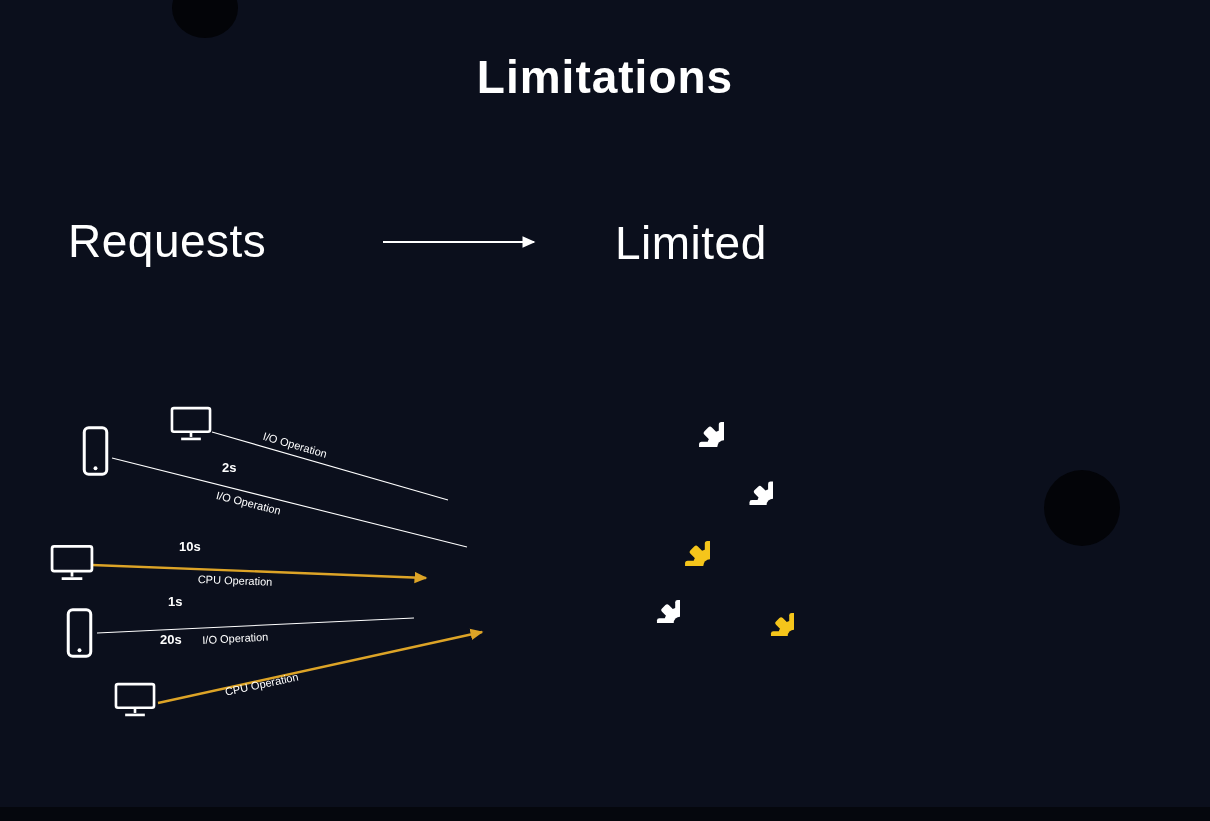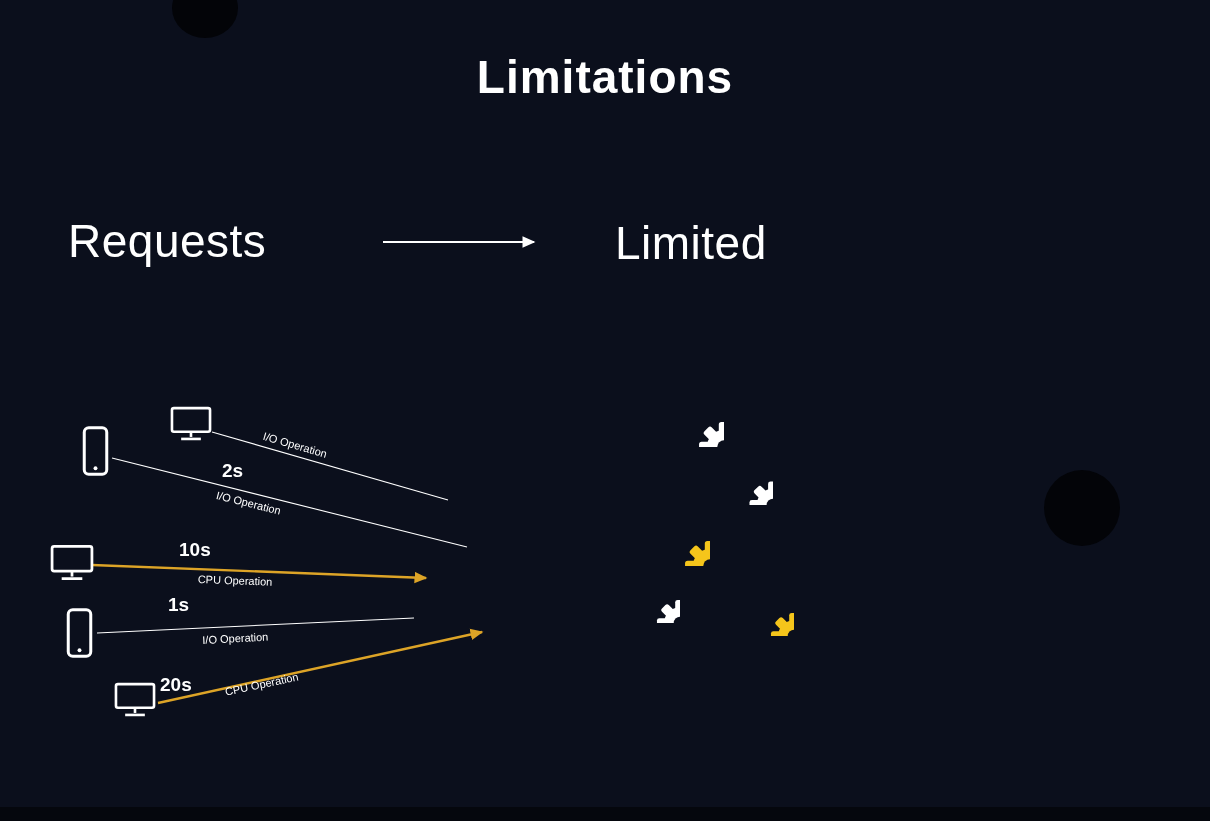--- a/index.html
+++ b/index.html
@@ -32,21 +32,21 @@
     font-size:36px;font-weight:800;
     color:#e8723a;letter-spacing:0.5px;
   }
 
   .lines-layer{position:absolute;left:0;top:0;width:1210px;height:821px;pointer-events:none;}
 
   .device{position:absolute;color:#ffffff;}
 
   .req-duration{
     position:absolute;
-    font-size:19px;font-weight:700;color:#ffffff;
+    font-size:13px;font-weight:700;color:#ffffff;
     transform-origin:left top;white-space:nowrap;
   }
   .req-op{
     position:absolute;
     font-size:11px;font-weight:400;color:#ffffff;
     transform-origin:left top;white-space:nowrap;
   }
 
   .gear{position:absolute;}
   .gear-white{color:#ffffff;}
@@ -128,21 +128,21 @@
 
   <div class="req-duration" style="left:222px;top:460px">2s</div>
   <div class="req-op" style="left:218px;top:489px;transform:rotate(14deg)">I/O Operation</div>
 
   <div class="req-duration" style="left:179px;top:539px">10s</div>
   <div class="req-op" style="left:198px;top:573px;transform:rotate(2deg)">CPU Operation</div>
 
   <div class="req-duration" style="left:168px;top:594px">1s</div>
   <div class="req-op" style="left:202px;top:634px;transform:rotate(-3deg)">I/O Operation</div>
 
-  <div class="req-duration" style="left:160px;top:674px">20s</div>
+  <div class="req-duration" style="left:160px;top:632px">20s</div>
   <div class="req-op" style="left:224px;top:686px;transform:rotate(-12deg)">CPU Operation</div>
 
   <svg class="gear gear-white" viewBox="-50 -50 100 100" style="left:672px;top:395px;width:52px;height:52px">
       <use href="#gear-shape"></use>
     </svg>
   <svg class="gear gear-white" viewBox="-50 -50 100 100" style="left:724px;top:456px;width:49px;height:49px">
       <use href="#gear-shape"></use>
     </svg>
   <svg class="gear gear-yellow" viewBox="-50 -50 100 100" style="left:658px;top:514px;width:52px;height:52px">
       <use href="#gear-shape"></use>

